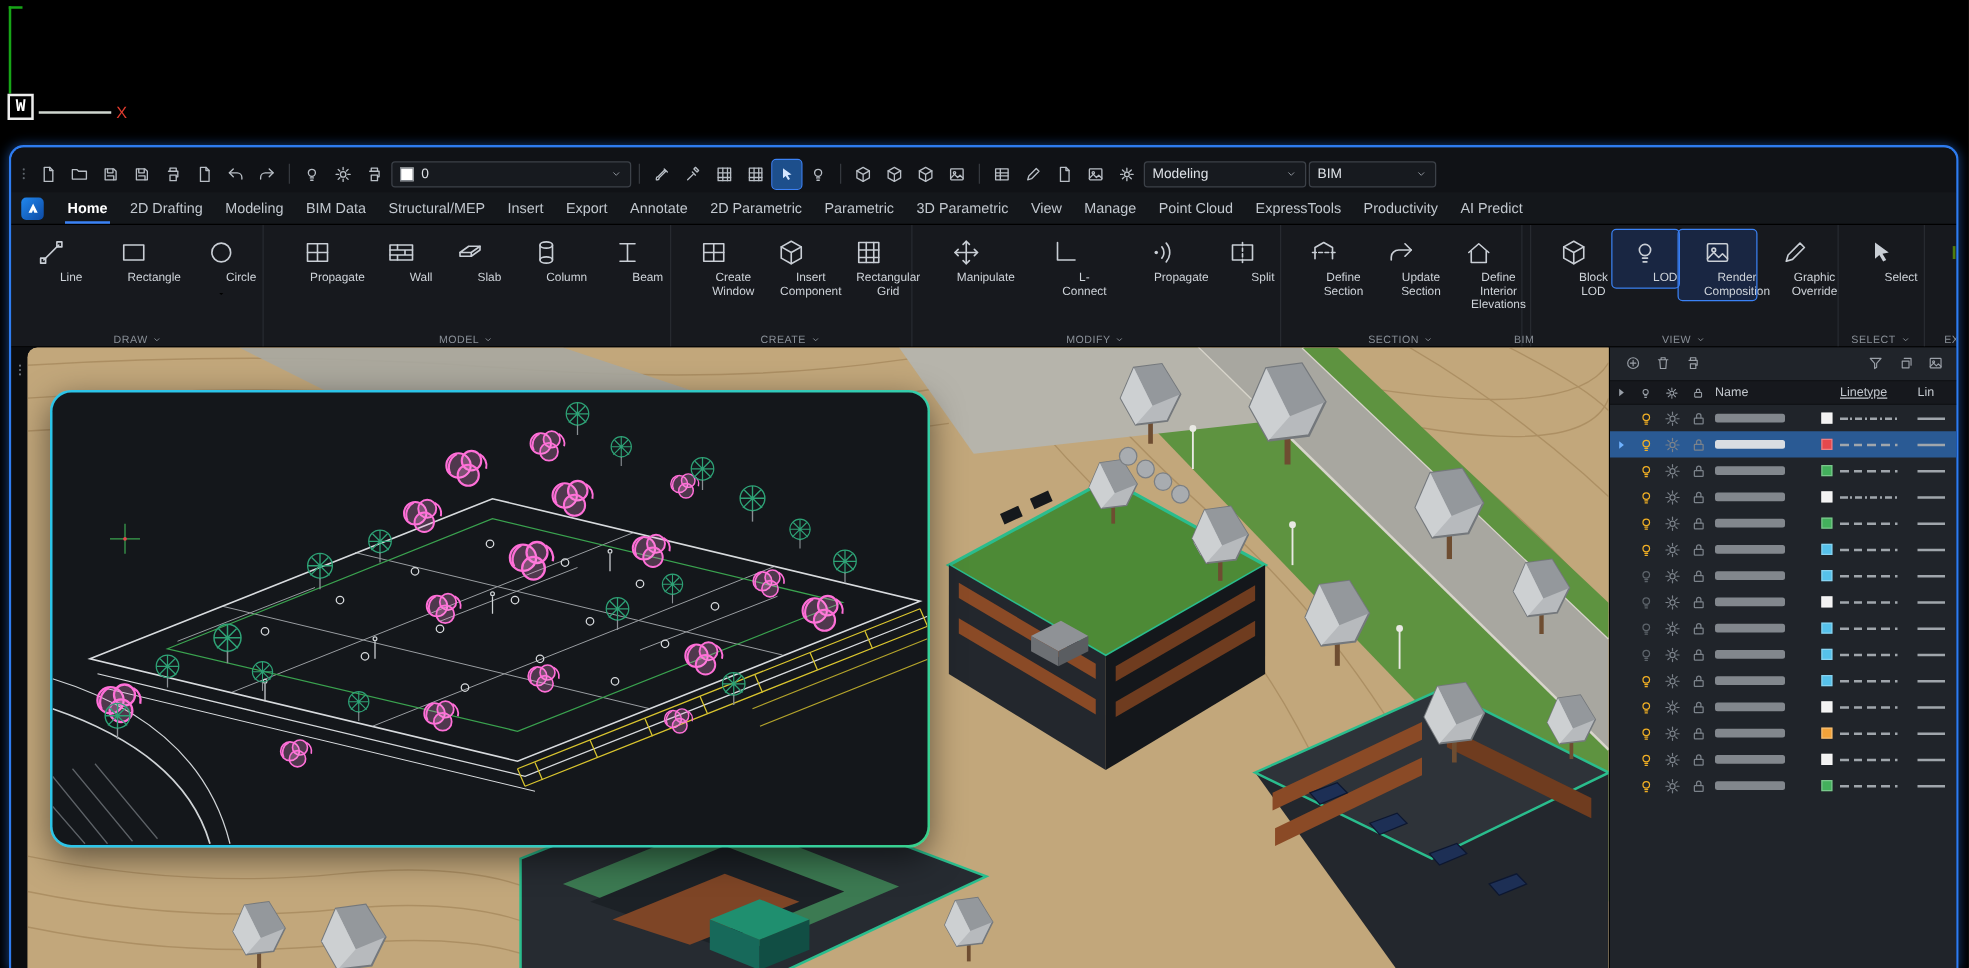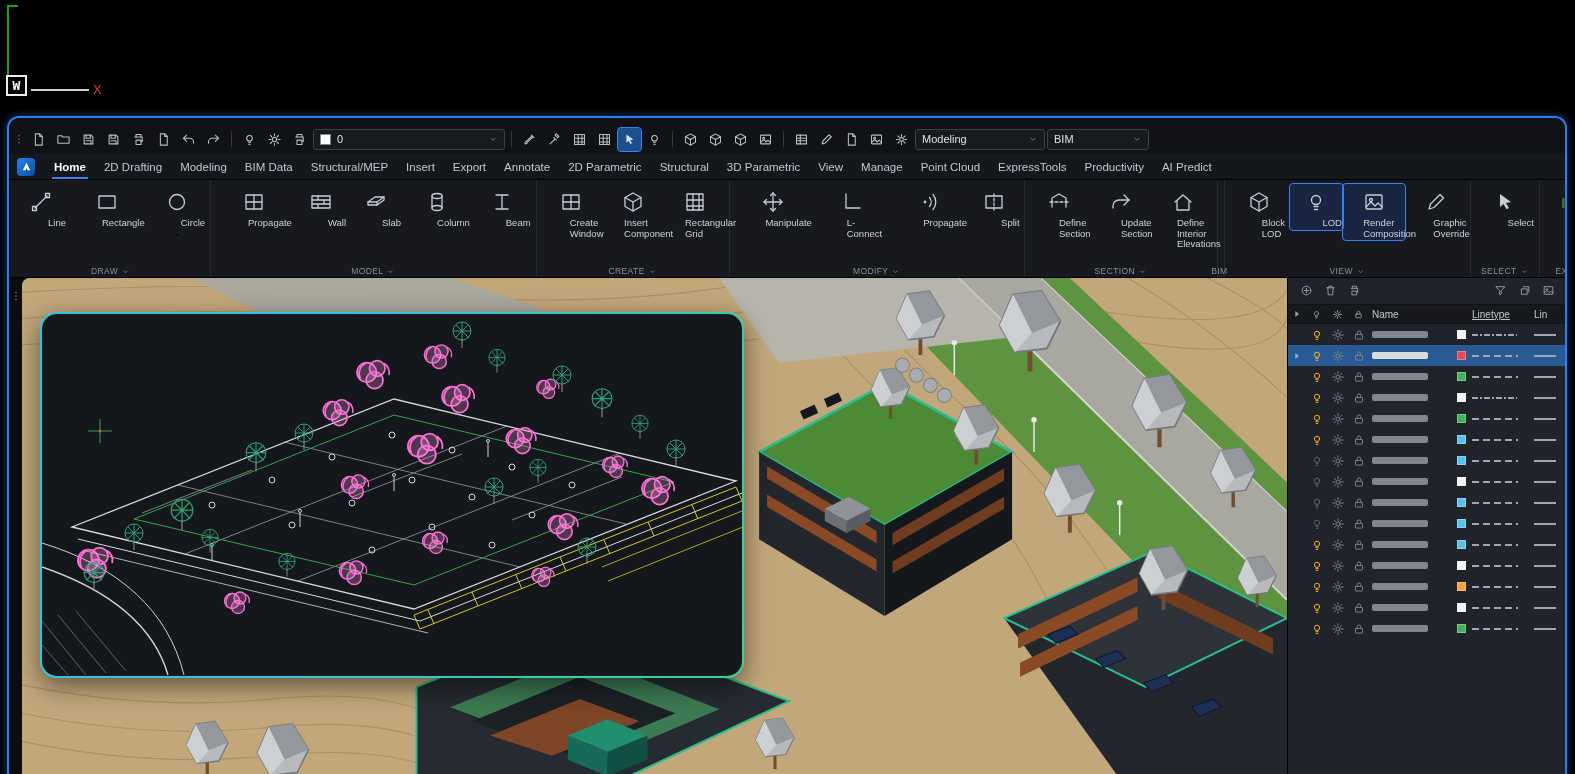--- a/index.html
+++ b/index.html
@@ -49,21 +49,21 @@
   .rtools{display:flex;align-items:flex-start;}
   .rglabel{position:absolute;bottom:1px;left:0;right:0;display:flex;justify-content:center;align-items:center;gap:3px;
     font-size:8.5px;letter-spacing:.4px;color:#8a9098;}
   .rglabel .gchev{width:9px;height:9px;color:#8a9098;}
   .tool{display:flex;flex-direction:column;align-items:center;gap:2px;padding:4px 2px 1px 2px;border-radius:3px;min-width:41px;}
   .tool.wide{min-width:57px;max-width:62px;}
   .tool.hl{background:rgba(37,99,235,.18);outline:1px solid #3b82f6;}
   .ticon{height:28px;display:flex;align-items:center;justify-content:center;color:#c9ced5;position:relative;}
   .ticon.ttext{font-size:15px;font-weight:bold;color:#4d7c0f;letter-spacing:.5px;}
   .ticon .pin{position:absolute;right:-5px;top:-3px;width:12px;height:12px;color:#e5484d;}
-  .tlabel{font-size:9.5px;line-height:10.5px;color:#ced3d9;padding-left:32px;}
+  .tlabel{font-size:9.5px;line-height:10.5px;text-align:center;color:#ced3d9;padding-left:32px;}
   .tchev{width:8px;height:8px;color:#9aa0a8;}
 
   
   .main{flex:1;display:flex;min-height:0;background:#0b0d10;}
   .gutter{width:13px;display:flex;justify-content:center;padding-top:12px;color:#6b7178;}
   .viewport{flex:1;position:relative;overflow:hidden;border-radius:8px 0 0 0;background:#c2a77b;}
   .viewport>svg.scene{position:absolute;inset:0;width:100%;height:100%;}
 
   
   .inset{position:absolute;left:18px;top:34px;width:704px;height:366px;border-radius:17px;padding:2px;
@@ -467,21 +467,21 @@
     </span>
   <span class="tab active">Home</span>
       <span class="tab">2D Drafting</span>
       <span class="tab">Modeling</span>
       <span class="tab">BIM Data</span>
       <span class="tab">Structural/MEP</span>
       <span class="tab">Insert</span>
       <span class="tab">Export</span>
       <span class="tab">Annotate</span>
       <span class="tab">2D Parametric</span>
-      <span class="tab">Structural</span>
+      <span class="tab">Parametric</span>
       <span class="tab">3D Parametric</span>
       <span class="tab">View</span>
       <span class="tab">Manage</span>
       <span class="tab">Point Cloud</span>
       <span class="tab">ExpressTools</span>
       <span class="tab">Productivity</span>
       <span class="tab">AI Predict</span>
     </div>
 
   <div class="ribbon">

